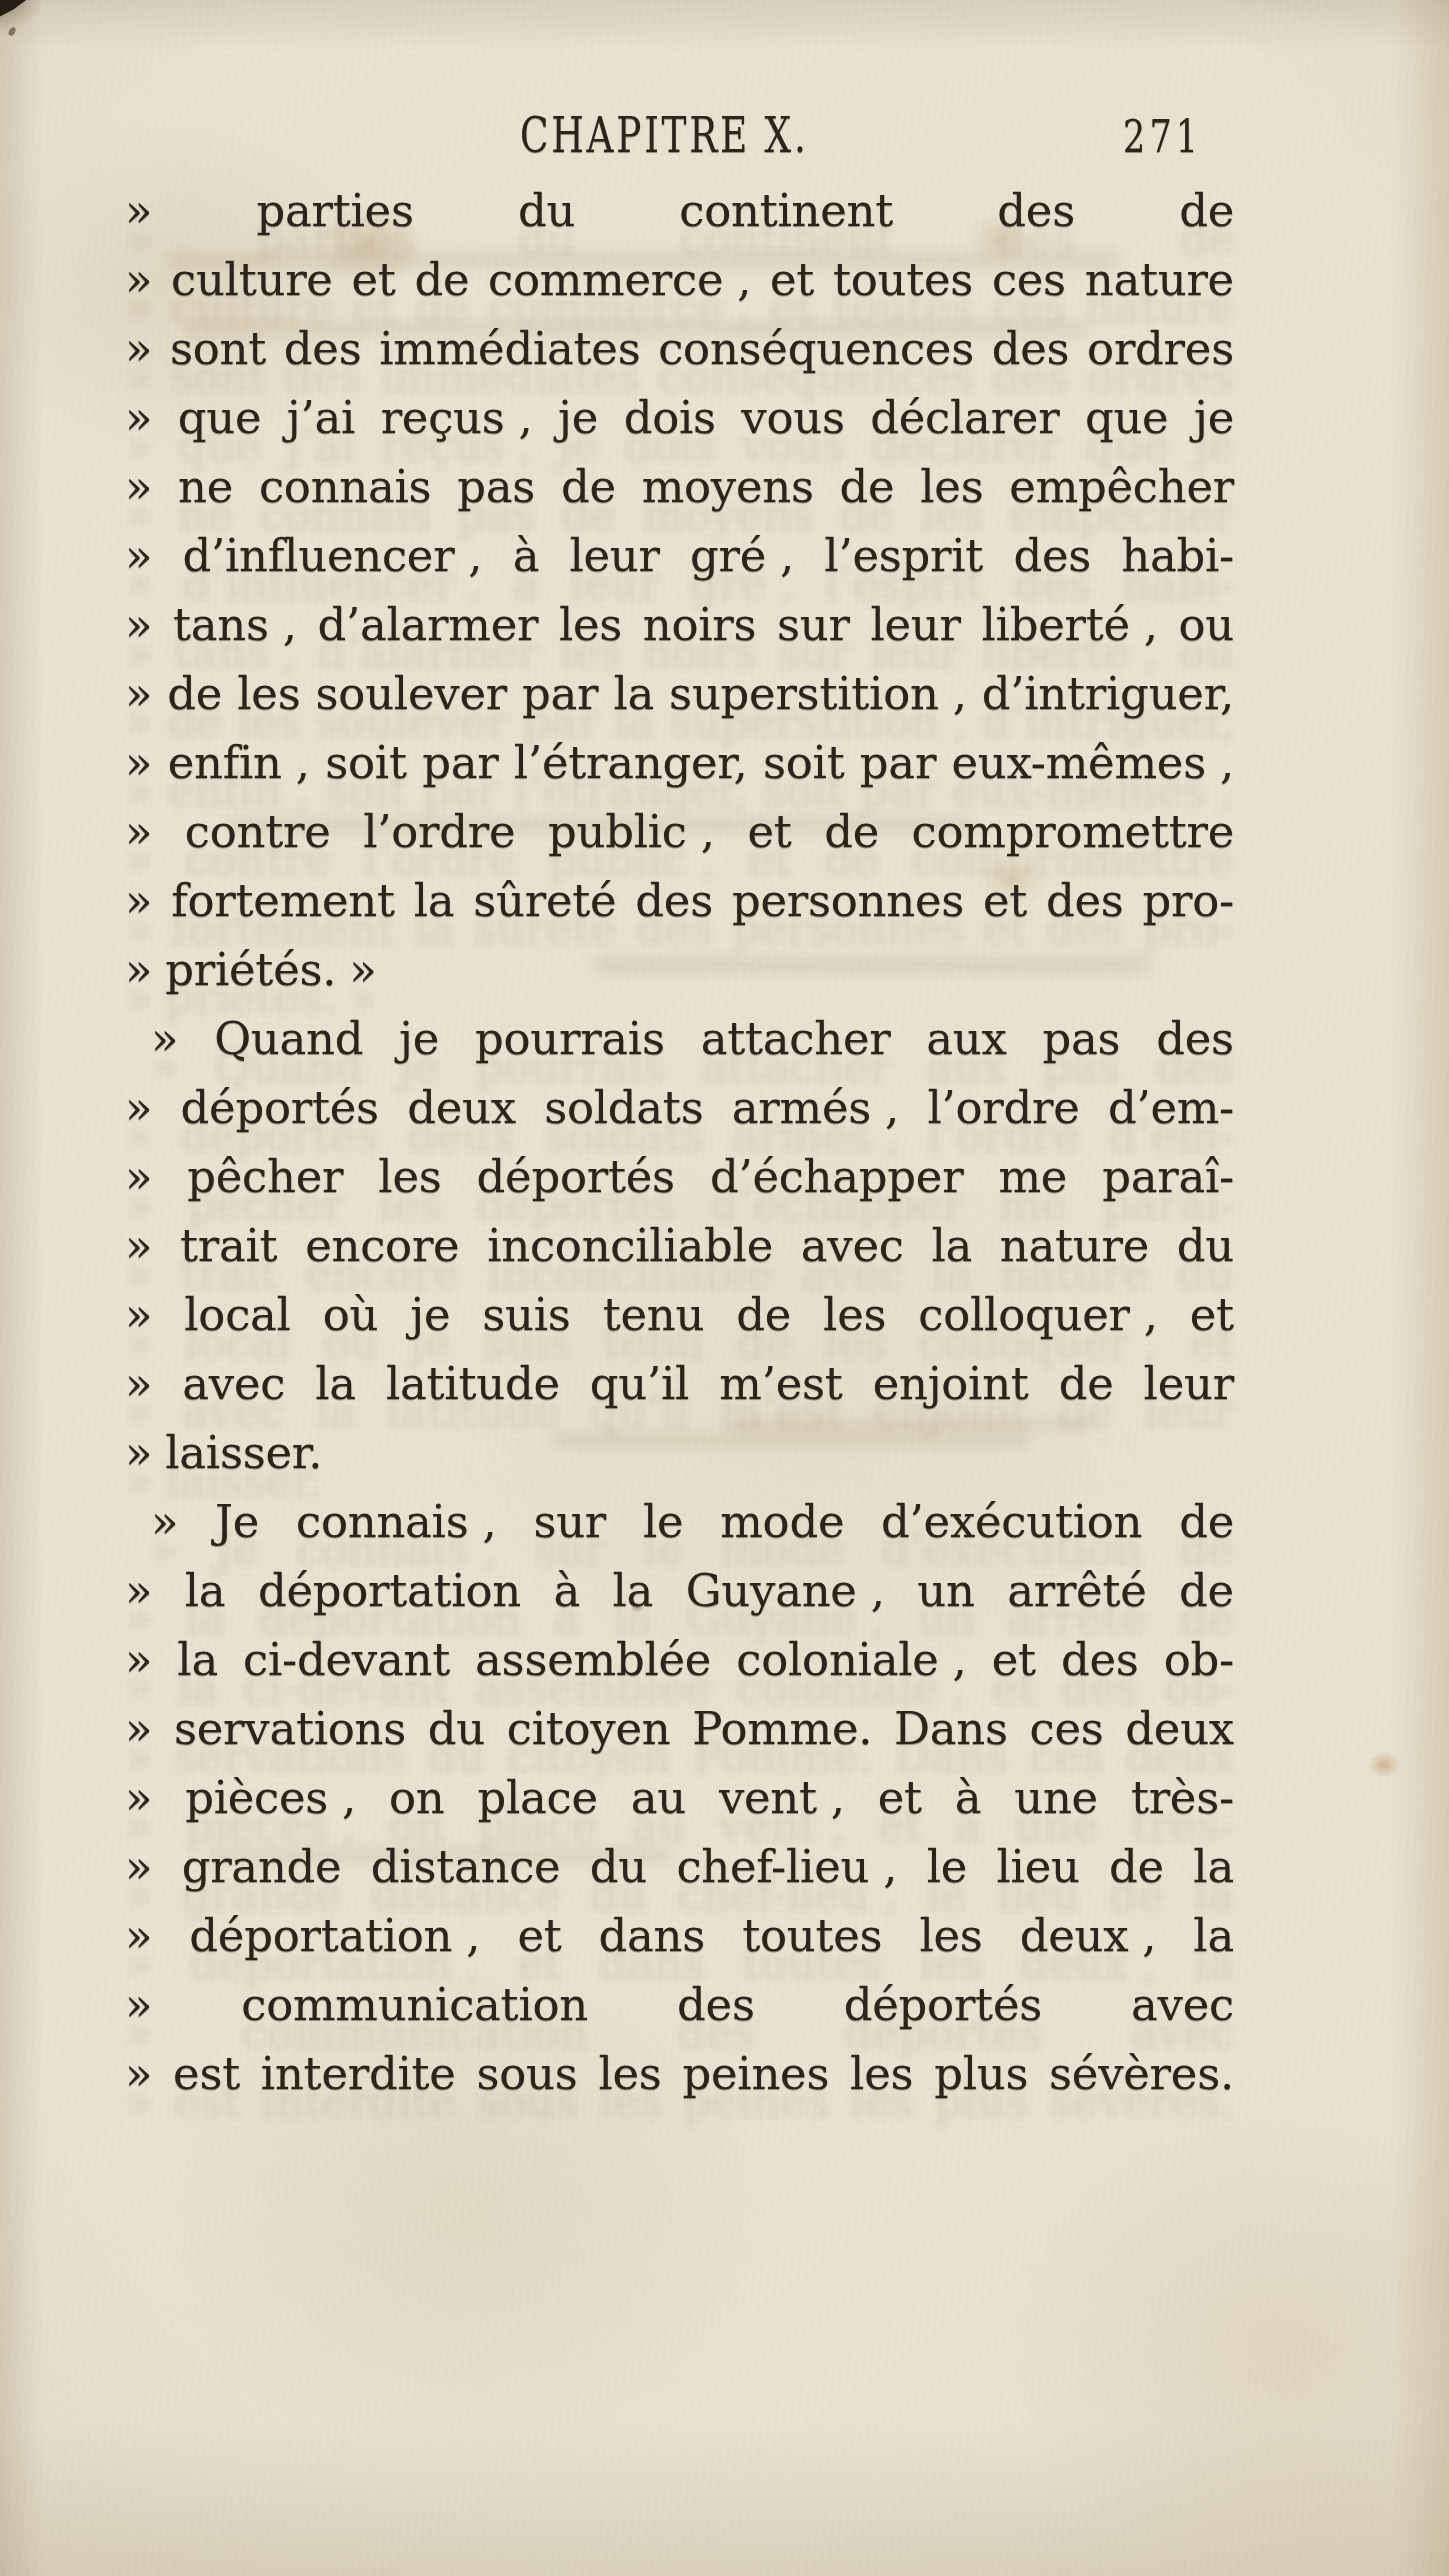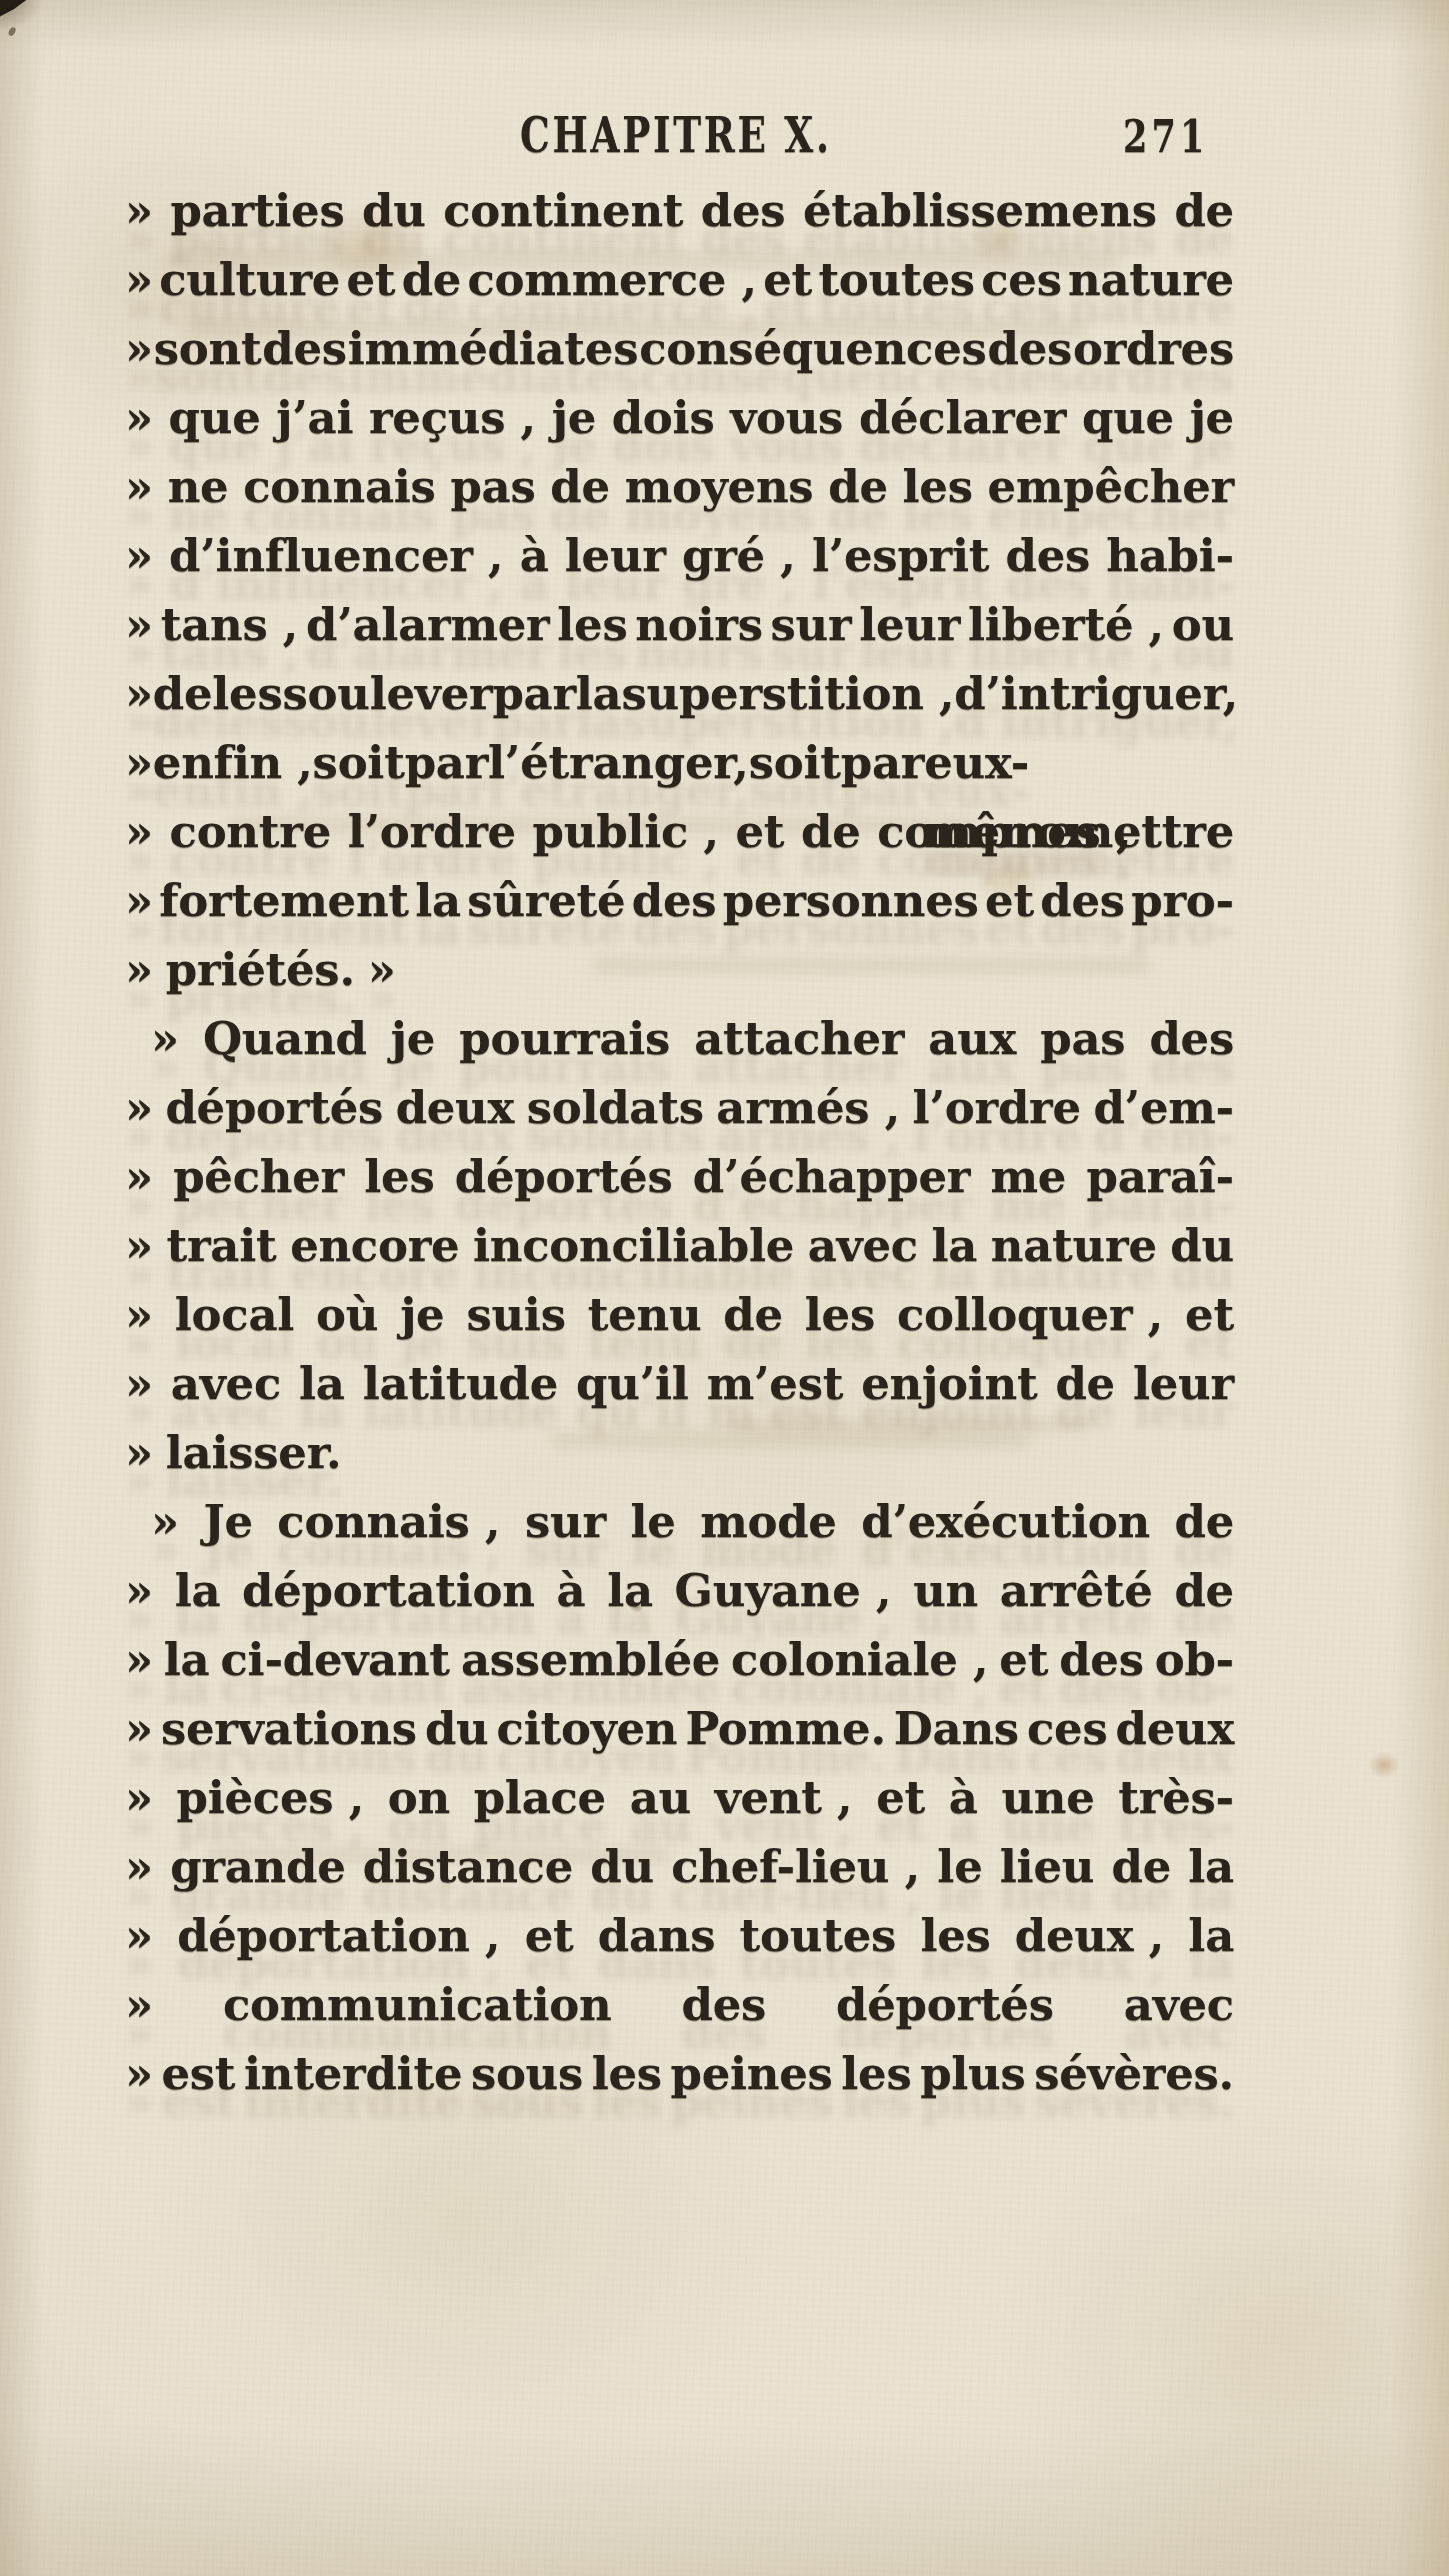--- a/index.html
+++ b/index.html
@@ -126,21 +126,21 @@
     width: 6px;
     height: 9.4px;
     background: rgba(70,55,36,0.6);
     border-radius: 50%;
     transform: rotate(28deg);
   }
 </style>
 </head>
 <body>
 
-<div style="position:absolute; inset:0;font-weight:bold;">
+<div style="position:absolute; inset:0;">
 
   <div class="corner-mark"></div>
   <div class="corner-fleck"></div>
 
   <div class="chapter-title">CHAPITRE X.</div>
   <div class="page-number">271</div>
 
   <div class="ghost g1"></div>
   <div class="ghost g2"></div>
   <div class="ghost g3"></div>
@@ -149,21 +149,20 @@
   <div class="ghost g7"></div>
   <div class="ghost g8"></div>
 
   <div class="text-block">
       <div class="line">
         <span>»</span>
         <span>parties</span>
         <span>du</span>
         <span>continent</span>
         <span>des</span>
-        <span>établissemens</span>
         <span>de</span>
       </div>
       <div class="line">
         <span>»</span>
         <span>culture</span>
         <span>et</span>
         <span>de</span>
         <span>commerce&nbsp;,</span>
         <span>et</span>
         <span>toutes</span>

